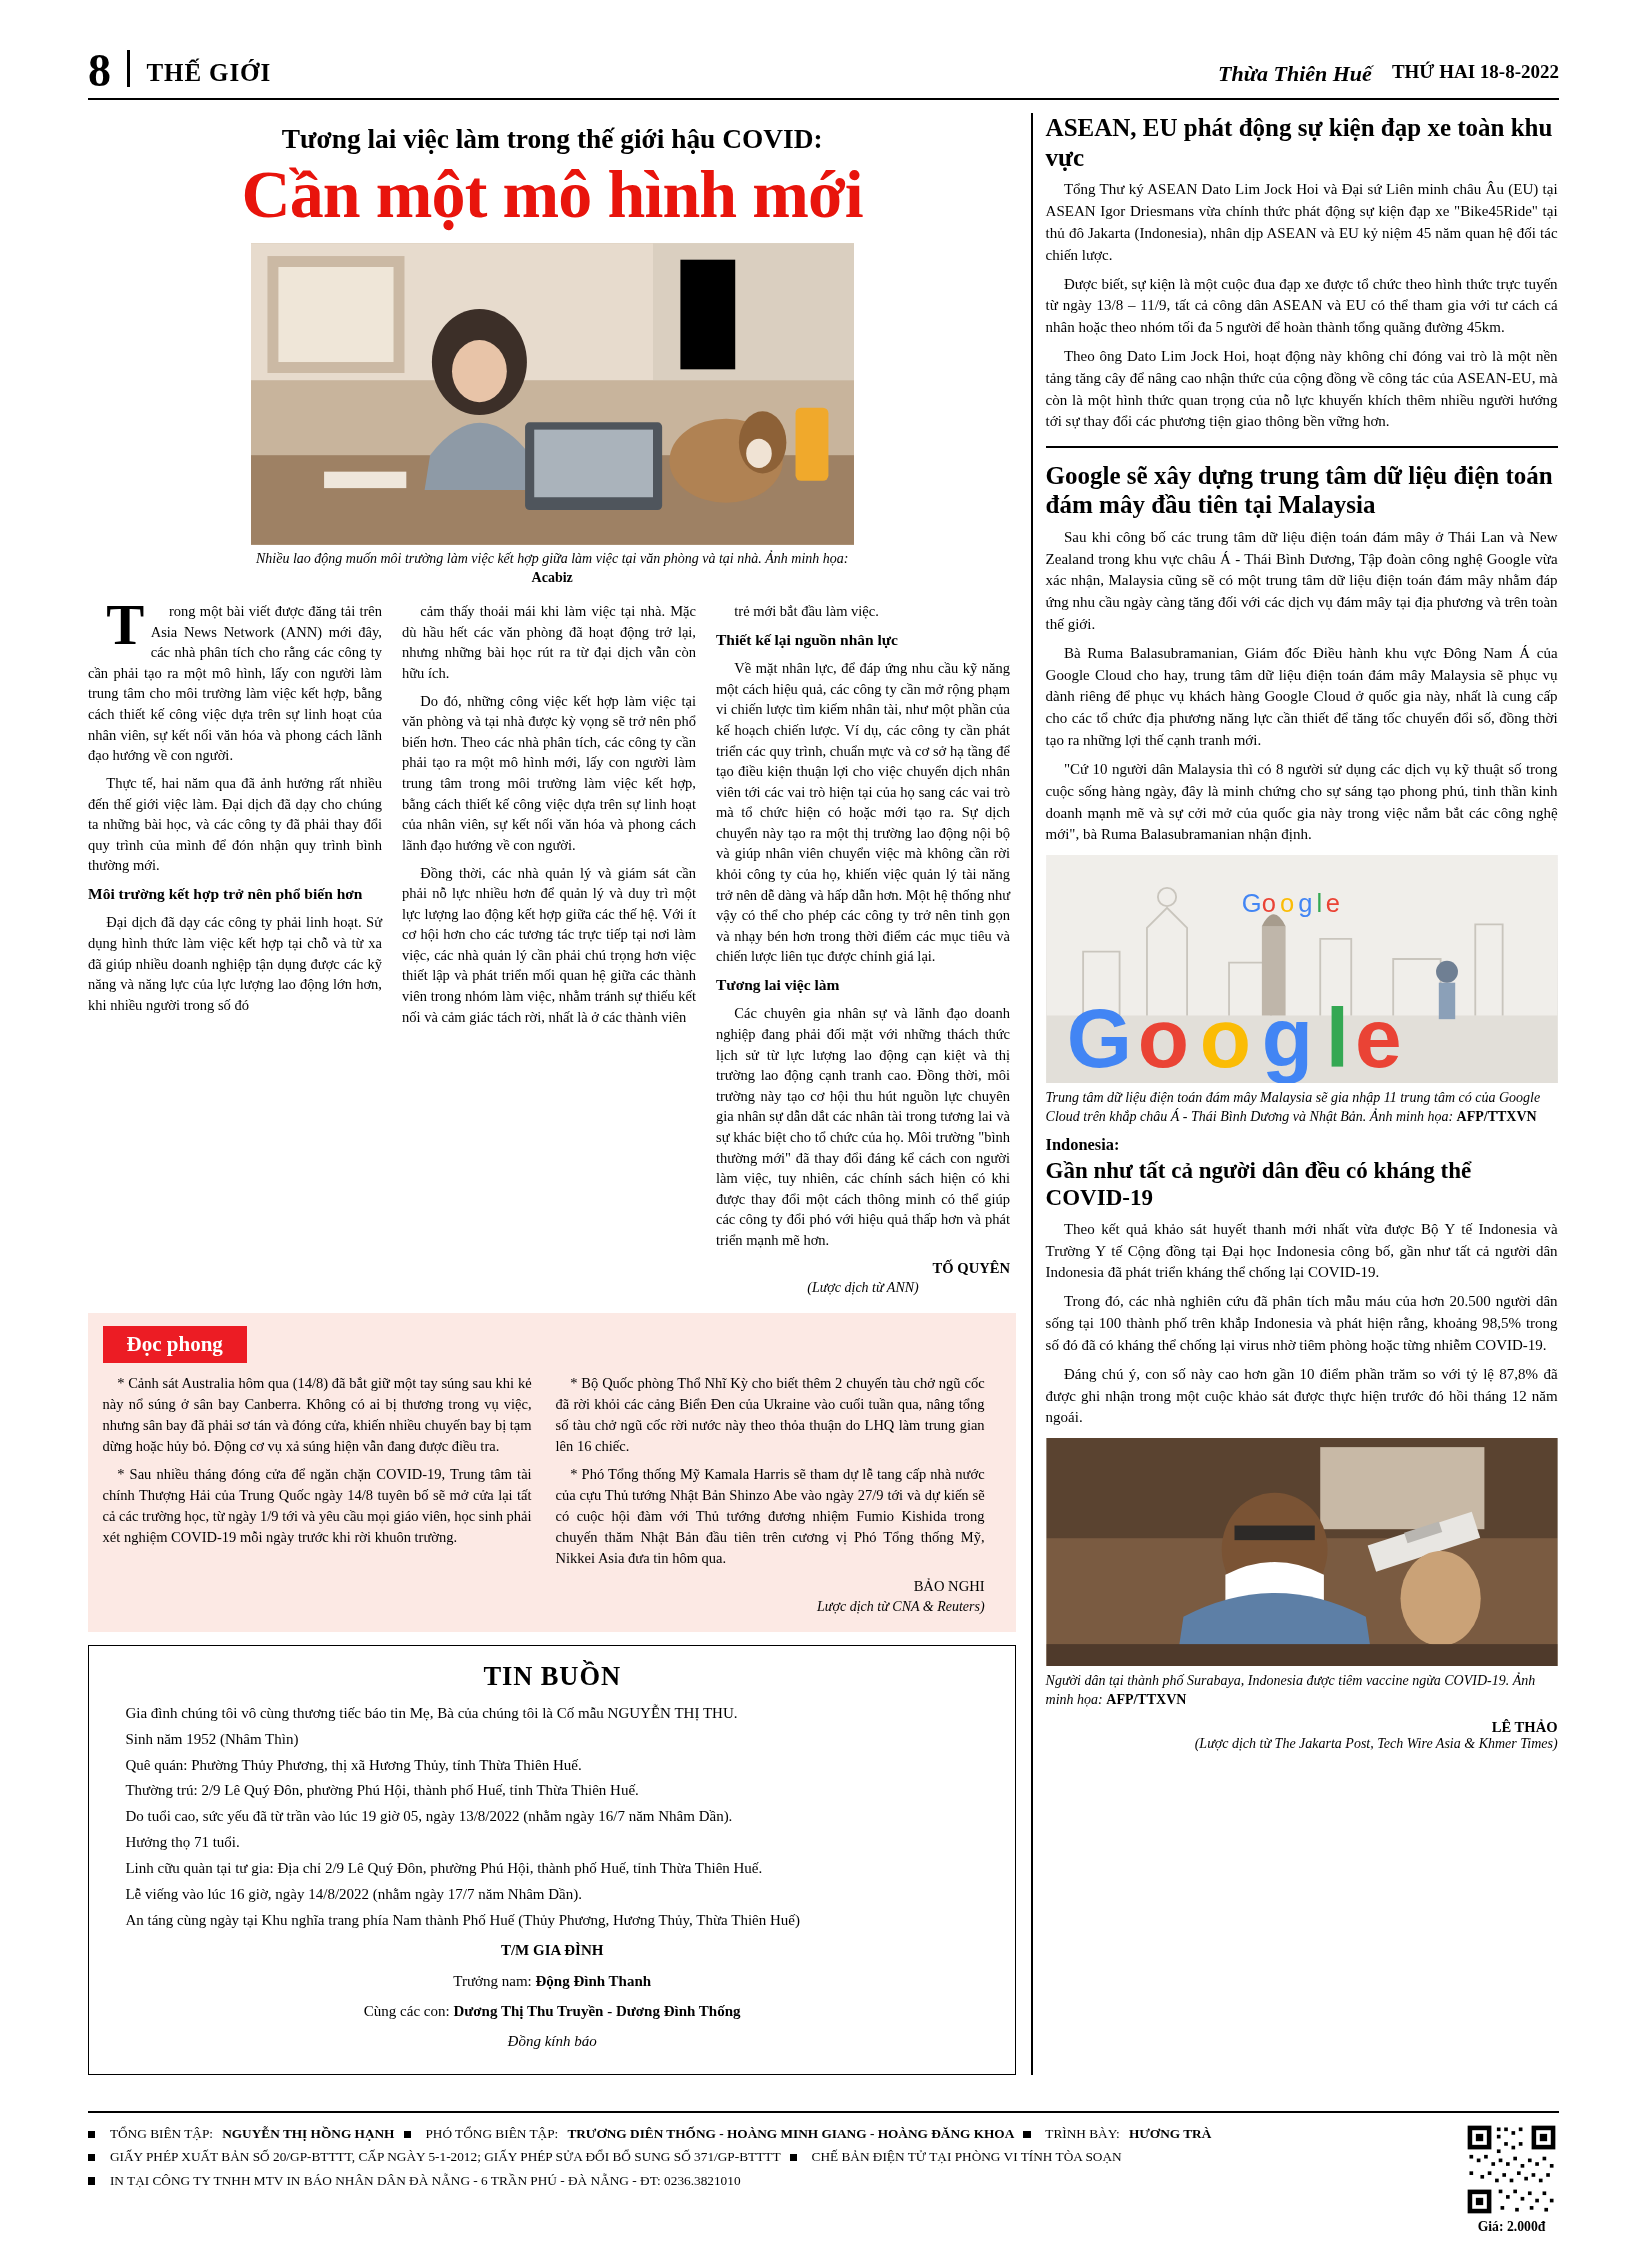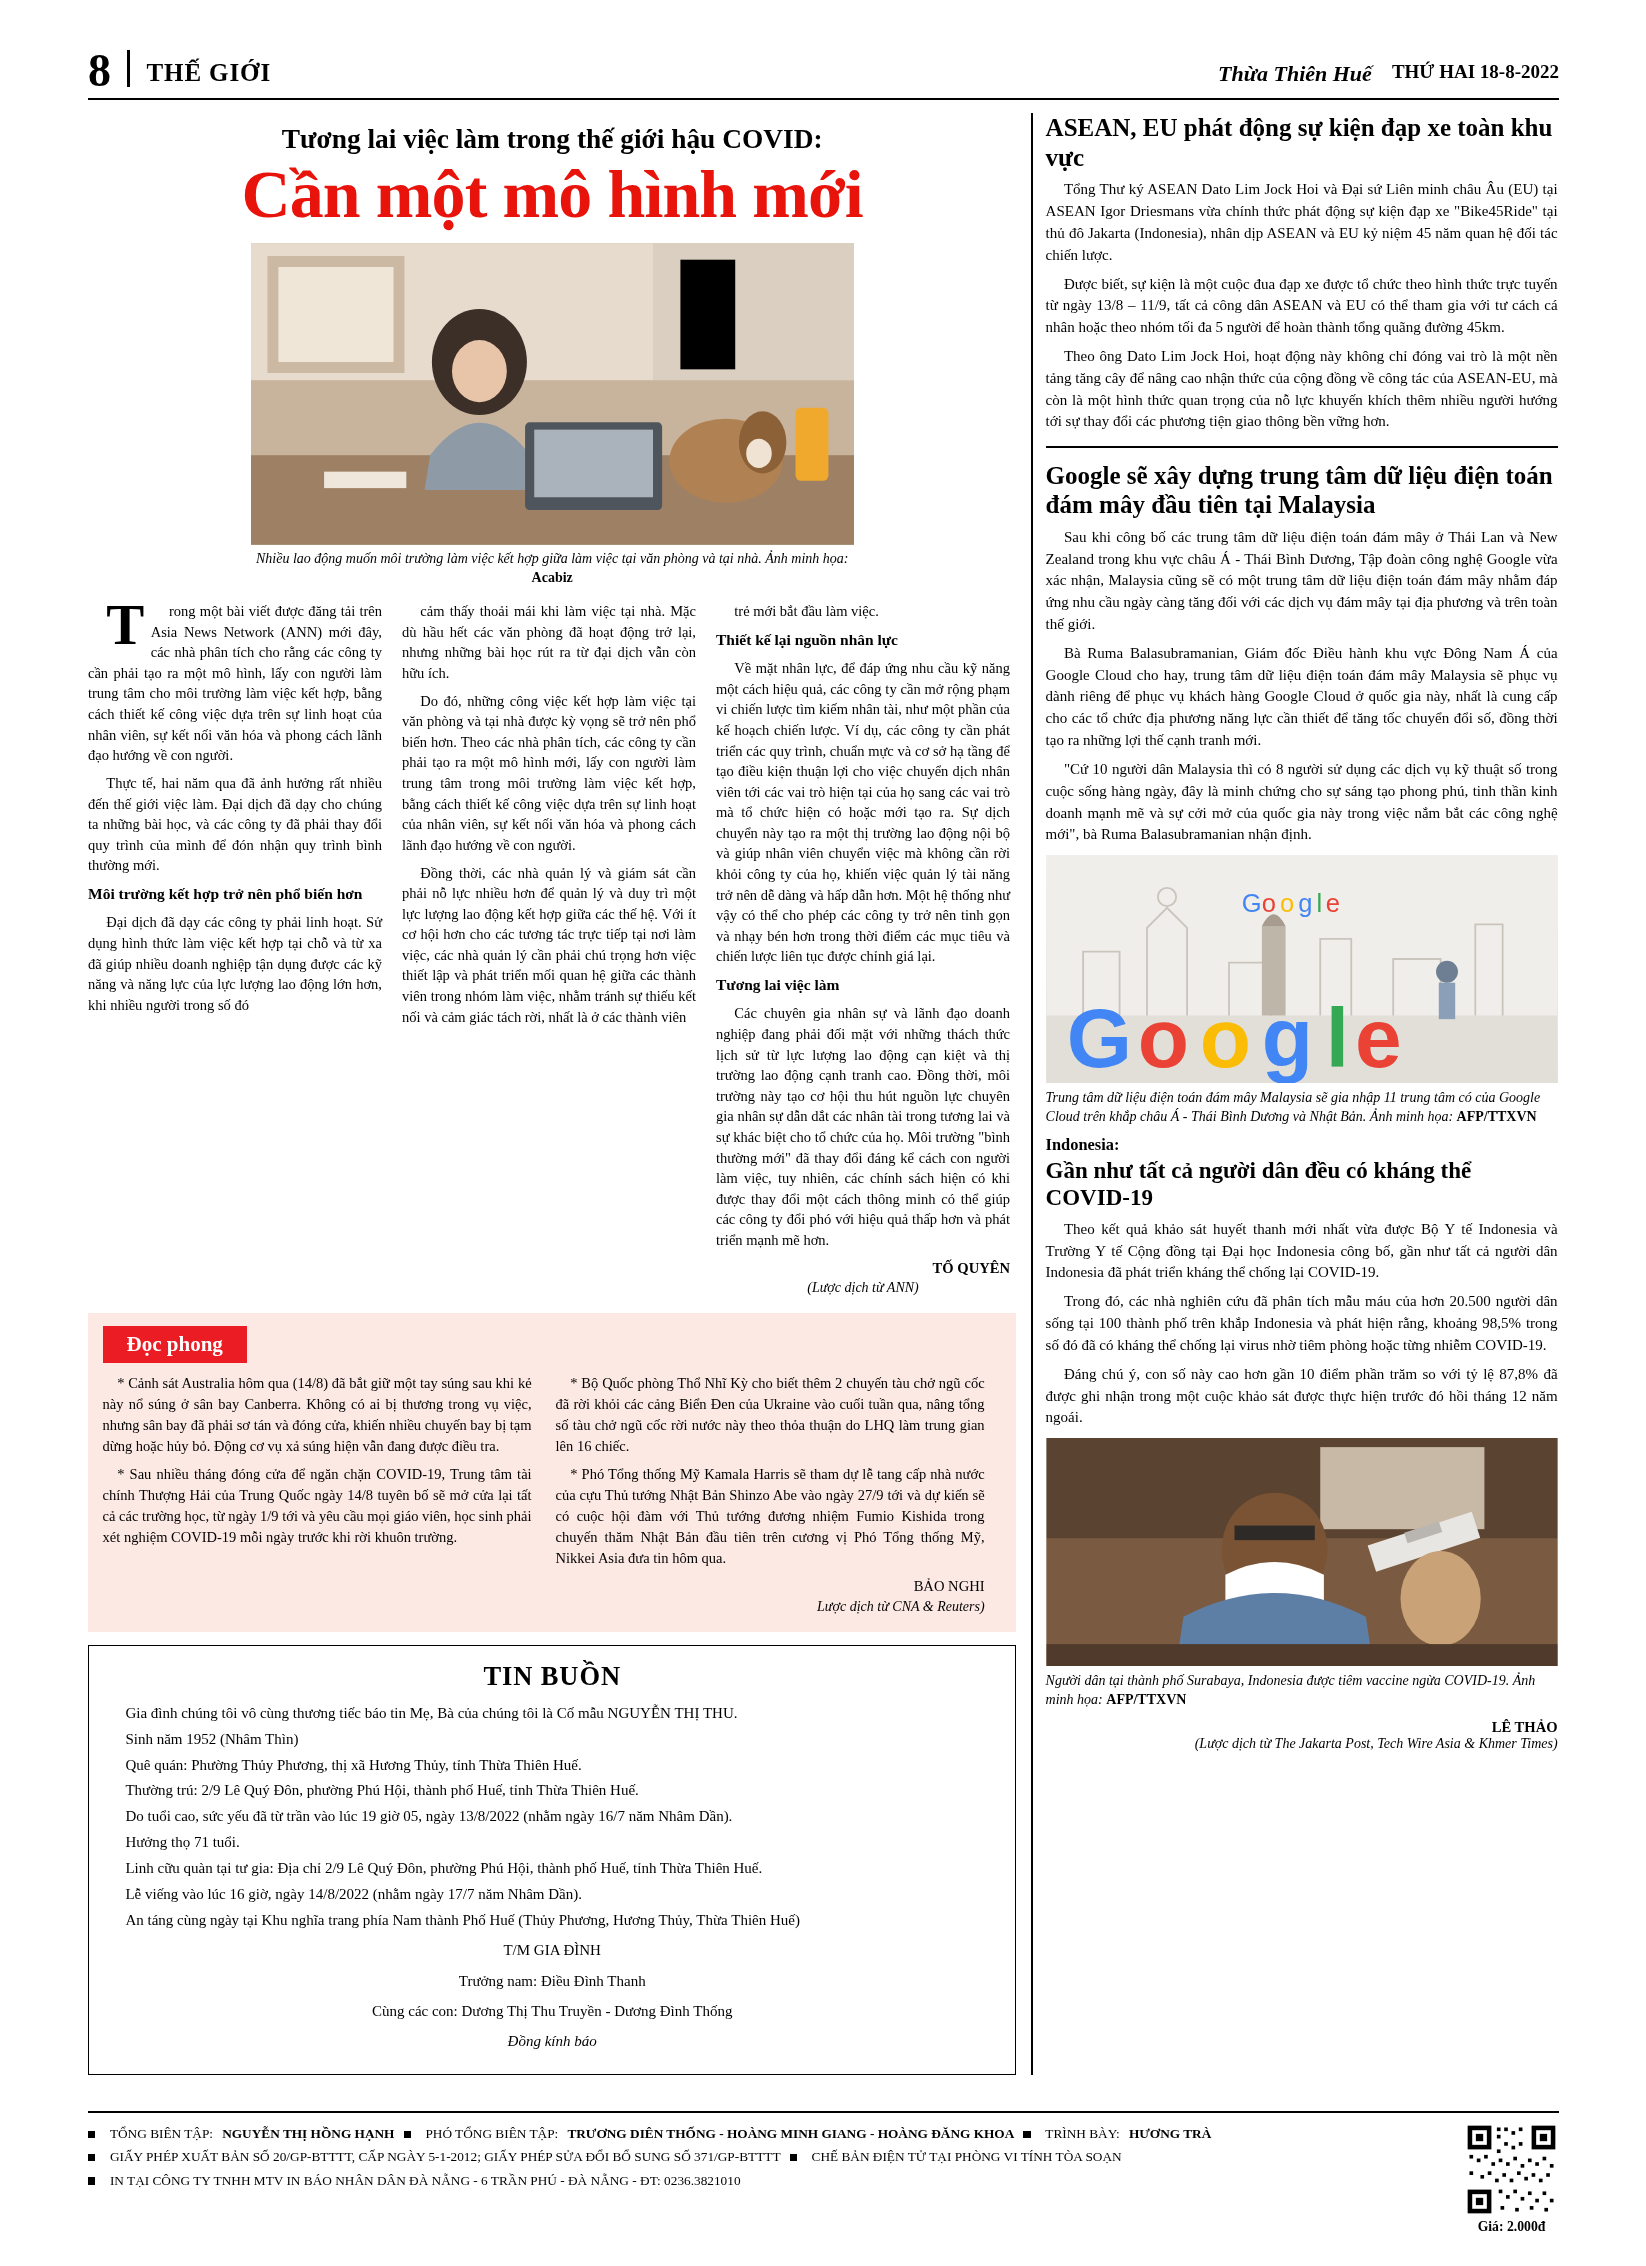--- a/index.html
+++ b/index.html
@@ -53,21 +53,21 @@
   .qb-col{width:429px;font-size:14.5px;line-height:1.45;text-align:justify;}
   .qb-col p{margin:0 0 7.3px 0;text-indent:14.6px;}
   .qb-byline{text-align:right;font-weight:normal;font-size:14.6px;margin-top:5.5px;}
   .qb-byline-sub{text-align:right;font-style:italic;font-size:14px;}
 
   
   .obit{margin-top:12.8px;border:1.8px solid #000;padding:12.8px 20px 16.4px 20px;}
   .obit h2{text-align:center;font-size:26.5px;font-weight:bold;margin:1.8px 0 11px 0;letter-spacing:0.9px;}
   .obit p{margin:0 0 4.6px 0;font-size:15px;line-height:1.42;text-indent:16.4px;}
   .obit .sig{text-align:center;margin-top:9.1px;font-size:15px;text-indent:0;}
-  .obit .sig b{font-weight:normal;text-align:center;}
+  .obit .sig b{font-weight:bold;text-align:center;}
   .obit .sig-i{font-style:italic;}
 
   
   .r-head{font-size:25px;font-weight:bold;line-height:1.18;margin:0 0 7.3px 0;}
   .r-head.small{font-size:23px;}
   .r-body{font-size:15px;line-height:1.45;text-align:justify;}
   .r-body p{margin:0 0 7.3px 0;text-indent:18.3px;}
   .r-sep{height:1.8px;background:#000;margin:12.8px 0;}
   .r-photo{width:512px;height:228px;position:relative;overflow:hidden;background:#e8e6e2;margin-top:9.1px;}
   .r-cap{font-size:14px;font-style:italic;line-height:1.35;margin-top:5.5px;}
@@ -188,21 +188,21 @@
           <p>Do tuổi cao, sức yếu đã từ trần vào lúc 19 giờ 05, ngày 13/8/2022 (nhằm ngày 16/7 năm Nhâm Dần).</p>
           <p>Hưởng thọ 71 tuổi.</p>
           <p>Linh cữu quàn tại tư gia: Địa chỉ 2/9 Lê Quý Đôn, phường Phú Hội, thành phố Huế, tỉnh Thừa Thiên Huế.</p>
           <p>Lễ viếng vào lúc 16 giờ, ngày 14/8/2022 (nhằm ngày 17/7 năm Nhâm Dần).</p>
           <p>An táng cùng ngày tại Khu nghĩa trang phía Nam thành Phố Huế (Thủy Phương, Hương Thủy, Thừa Thiên Huế)</p>
           <p class="sig">
             <b>T/M GIA ĐÌNH</b>
           </p>
           <p class="sig">
             <span>Trưởng nam:</span>
-            <b>Điều Đình Thanh</b>
+            <b>Động Đình Thanh</b>
           </p>
           <p class="sig">
             <span>Cùng các con:</span>
             <b>Dương Thị Thu Truyền - Dương Đình Thống</b>
           </p>
           <p class="sig sig-i">Đồng kính báo</p>
         </div>
 
       </div>
 

